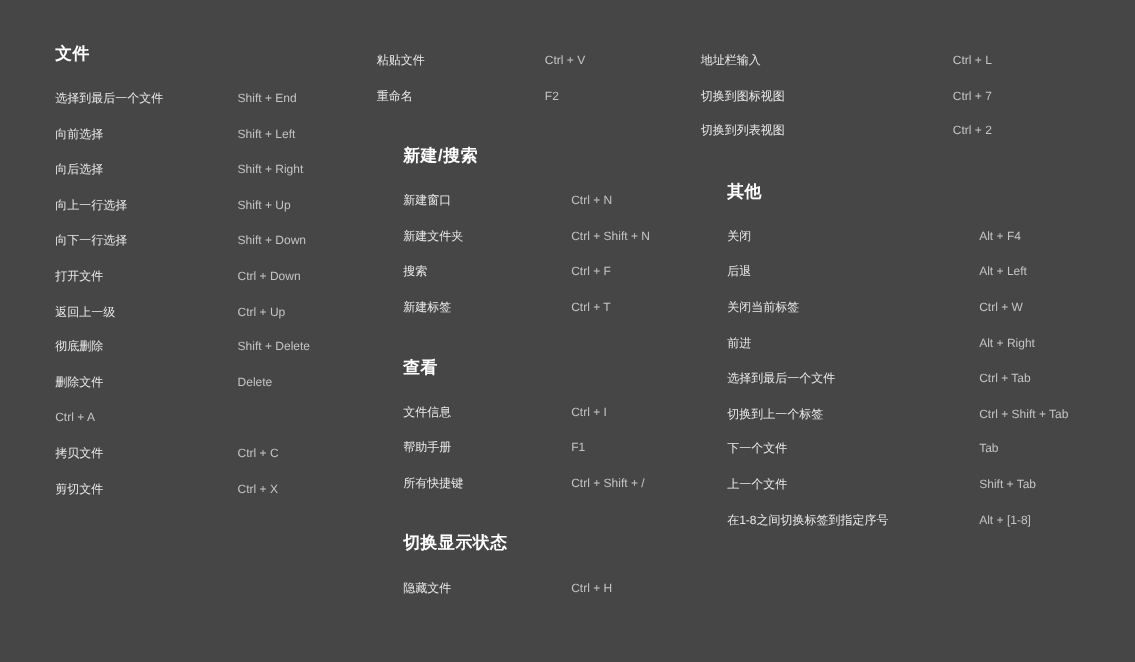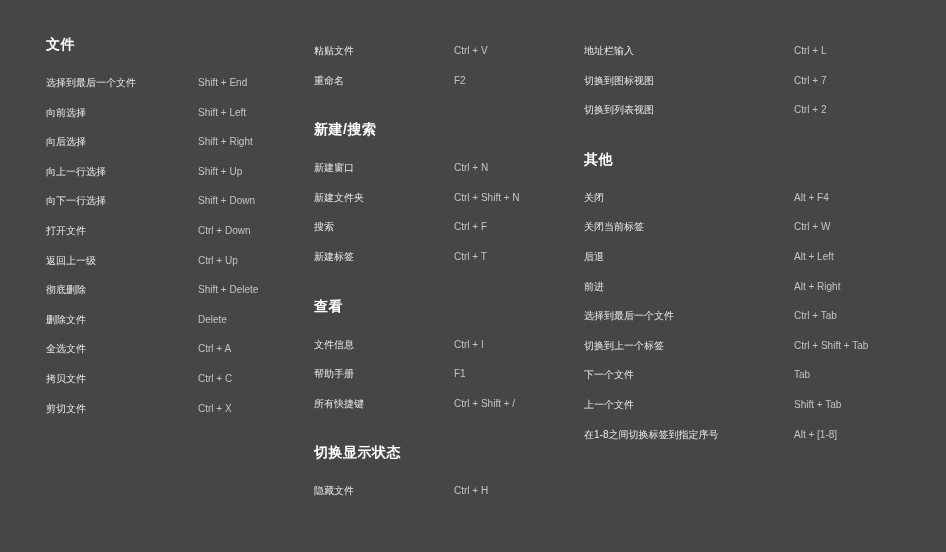--- a/index.html
+++ b/index.html
@@ -26,21 +26,21 @@
     padding: 36px 0 0 0;
   }
   .col {
     box-sizing: border-box;
   }
   .col-1 { width: 288px; padding-left: 46px; }
   .col-2 { width: 282px; padding-left: 26px; }
   .col-3 { width: 376px; padding-left: 14px; }
 
   .group { margin-bottom: 0; }
-  .group + .group { margin-top: 26px; }
+  .group + .group { margin-top: 26px; margin-left: 22px; }
 
   .group-title {
     font-size: 14px;
     font-weight: bold;
     color: #ffffff;
     margin: 0 0 14px 0;
     letter-spacing: 0.5px;
   }
   .group.first .group-title { margin-top: 0; }
 
@@ -105,21 +105,20 @@
           </div>
           <div class="row">
             <span class="action">彻底删除</span>
             <span class="keys">Shift + Delete</span>
           </div>
           <div class="row">
             <span class="action">删除文件</span>
             <span class="keys">Delete</span>
           </div>
           <div class="row">
-            <span class="action">全选文件</span>
             <span class="keys">Ctrl + A</span>
           </div>
           <div class="row">
             <span class="action">拷贝文件</span>
             <span class="keys">Ctrl + C</span>
           </div>
           <div class="row">
             <span class="action">剪切文件</span>
             <span class="keys">Ctrl + X</span>
           </div>
@@ -211,28 +210,28 @@
       </div>
 
       <div class="group">
         <div class="group-title">其他</div>
         <div class="rows">
           <div class="row">
             <span class="action">关闭</span>
             <span class="keys">Alt + F4</span>
           </div>
           <div class="row">
+            <span class="action">后退</span>
+            <span class="keys">Alt + Left</span>
+          </div>
+          <div class="row">
             <span class="action">关闭当前标签</span>
             <span class="keys">Ctrl + W</span>
           </div>
           <div class="row">
-            <span class="action">后退</span>
-            <span class="keys">Alt + Left</span>
-          </div>
-          <div class="row">
             <span class="action">前进</span>
             <span class="keys">Alt + Right</span>
           </div>
           <div class="row">
             <span class="action">选择到最后一个文件</span>
             <span class="keys">Ctrl + Tab</span>
           </div>
           <div class="row">
             <span class="action">切换到上一个标签</span>
             <span class="keys">Ctrl + Shift + Tab</span>

